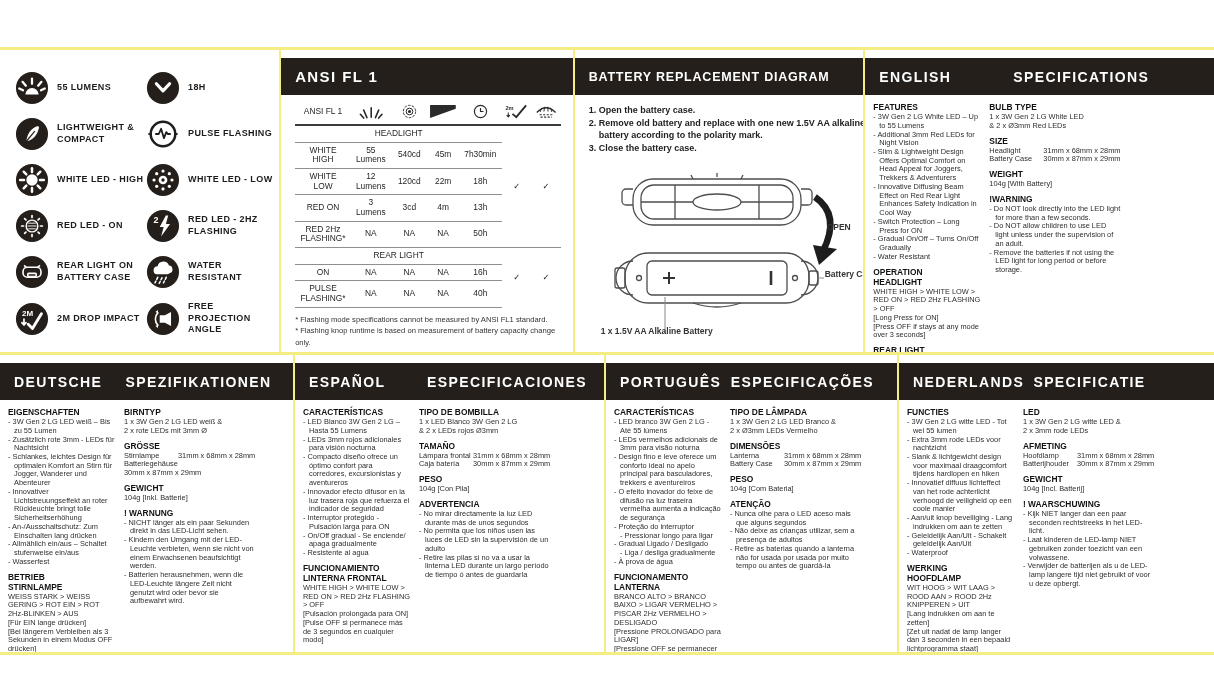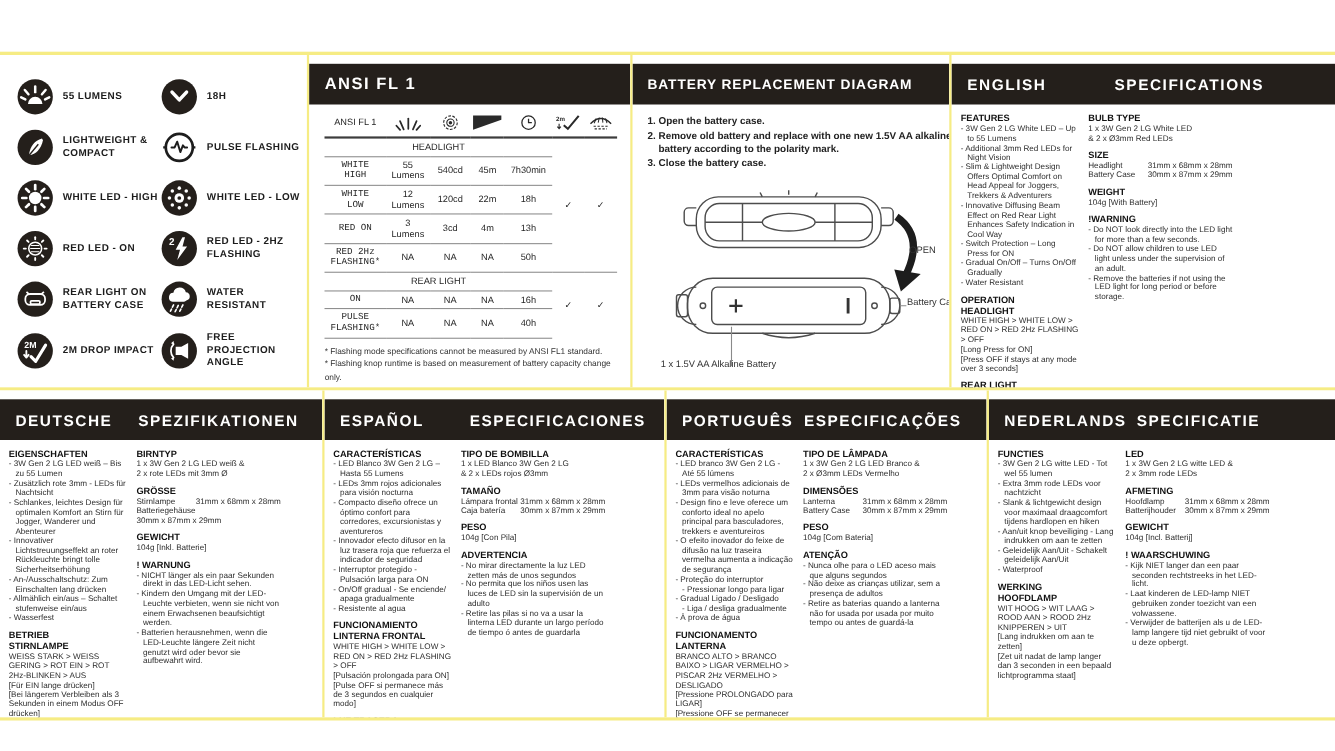--- a/index.html
+++ b/index.html
@@ -36,30 +36,30 @@
   .ansi-body { padding:6px 12px 0 14px; }
   table.ansi { border-collapse:collapse; width:100%; table-layout:fixed; }
   table.ansi td { font-size:8.4px; text-align:center; padding:3px 1px;
     white-space:pre-line; line-height:1.15; color:#262626; }
   td.lbl { text-align:left; font-size:9.5px; }
   tr.ihead td { border-bottom:2px solid #3c3c3c; padding-bottom:5px; }
   td.ic svg { height:15px; vertical-align:middle; }
   td.gname { text-align:left; font-size:9px; border-bottom:1px solid var(--rule);
     padding-top:4px; }
   tr.drow td:nth-child(-n+5) { border-bottom:1px solid var(--rule); }
-  td.mode { text-align:left; font-size:8.6px;font-family:Liberation Mono, monospace; }
+  td.mode { text-align:left; font-size:8.6px; }
   td.chk { font-size:12px; vertical-align:middle; color:#2a2a2a; }
   td.chk.bline { border-bottom:1px solid var(--rule); }
   .fnotes { margin-top:6px; font-size:7.6px; color:#333; line-height:1.55; }
 
   
   .steps { margin:9px 10px 0 24px; font-size:9px; line-height:1.35; color:#222;
     width:272px; }
   .steps li { margin-bottom:1px;font-weight:bold; }
-  .bat-wrap { position:relative; width:292px; height:186px; margin:10px auto 0; }
+  .bat-wrap { position:relative; width:292px; height:186px; margin:10px auto 0;font-weight:bold; }
   .bat-wrap svg { position:absolute; inset:0; }
   .blab { position:absolute; font-size:8.5px; color:#333; white-space:nowrap; }
   .lab-open { left:252px; top:57px; }
   .lab-case { left:250px; top:104px; }
   .lab-batt { left:26px; top:161px; }
 
   
   .sec-cols { display:flex; padding:7px 6px 0 8px; }
   .scol-l { flex:0 0 107px; margin-right:9px; }
   .scol-r { flex:1; min-width:0; max-width:132px; }
@@ -585,21 +585,21 @@
                 <span class="k">Caja batería</span>
                 <span class="v">30mm x 87mm x 29mm</span>
               </div>
             </div>
             <div class="blk">
               <div class="bh">PESO</div>
               <div class="it it-p">104g [Con Pila]</div>
             </div>
             <div class="blk">
               <div class="bh">ADVERTENCIA</div>
-              <div class="it it-b">No mirar directamente la luz LED zetten más de unos segundos</div>
+              <div class="it it-b">No mirar directamente la luz LED durante más de unos segundos</div>
               <div class="it it-b">No permita que los niños usen las luces de LED sin la supervisión de un adulto</div>
               <div class="it it-b">Retire las pilas si no va a usar la linterna LED durante un largo período de tiempo ó antes de guardarla</div>
             </div>
           </div>
         </div>
       </section>
     <section class="col r2c3" id="sec-portugues">
         <div class="hdr two">
           <span class="lang">PORTUGUÊS</span>
           <span class="ttl">ESPECIFICAÇÕES</span>
@@ -662,20 +662,21 @@
           <span class="lang">NEDERLANDS</span>
           <span class="ttl">SPECIFICATIE</span>
         </div>
         <div class="sec-cols">
           <div class="scol scol-l">
             <div class="blk">
               <div class="bh">FUNCTIES</div>
               <div class="it it-b">3W Gen 2 LG witte LED - Tot wel 55 lumen</div>
               <div class="it it-b">Extra 3mm rode LEDs voor nachtzicht</div>
               <div class="it it-b">Slank &amp; lichtgewicht design voor maximaal draagcomfort tijdens hardlopen en hiken</div>
+              <div class="it it-b">Innovatief diffuus lichteffect van het rode achterlicht verhoogd de veiligheid op een coole manier</div>
               <div class="it it-b">Aan/uit knop beveiliging - Lang indrukken om aan te zetten</div>
               <div class="it it-b">Geleidelijk Aan/Uit - Schakelt geleidelijk Aan/Uit</div>
               <div class="it it-b">Waterproof</div>
             </div>
             <div class="blk">
               <div class="bh">WERKING
 HOOFDLAMP</div>
               <div class="it it-p">WIT HOOG &gt; WIT LAAG &gt; ROOD AAN &gt; ROOD 2Hz KNIPPEREN &gt; UIT</div>
               <div class="it it-p">[Lang indrukken om aan te zetten]</div>
               <div class="it it-p">[Zet uit nadat de lamp langer dan 3 seconden in een bepaald lichtprogramma staat]</div>

